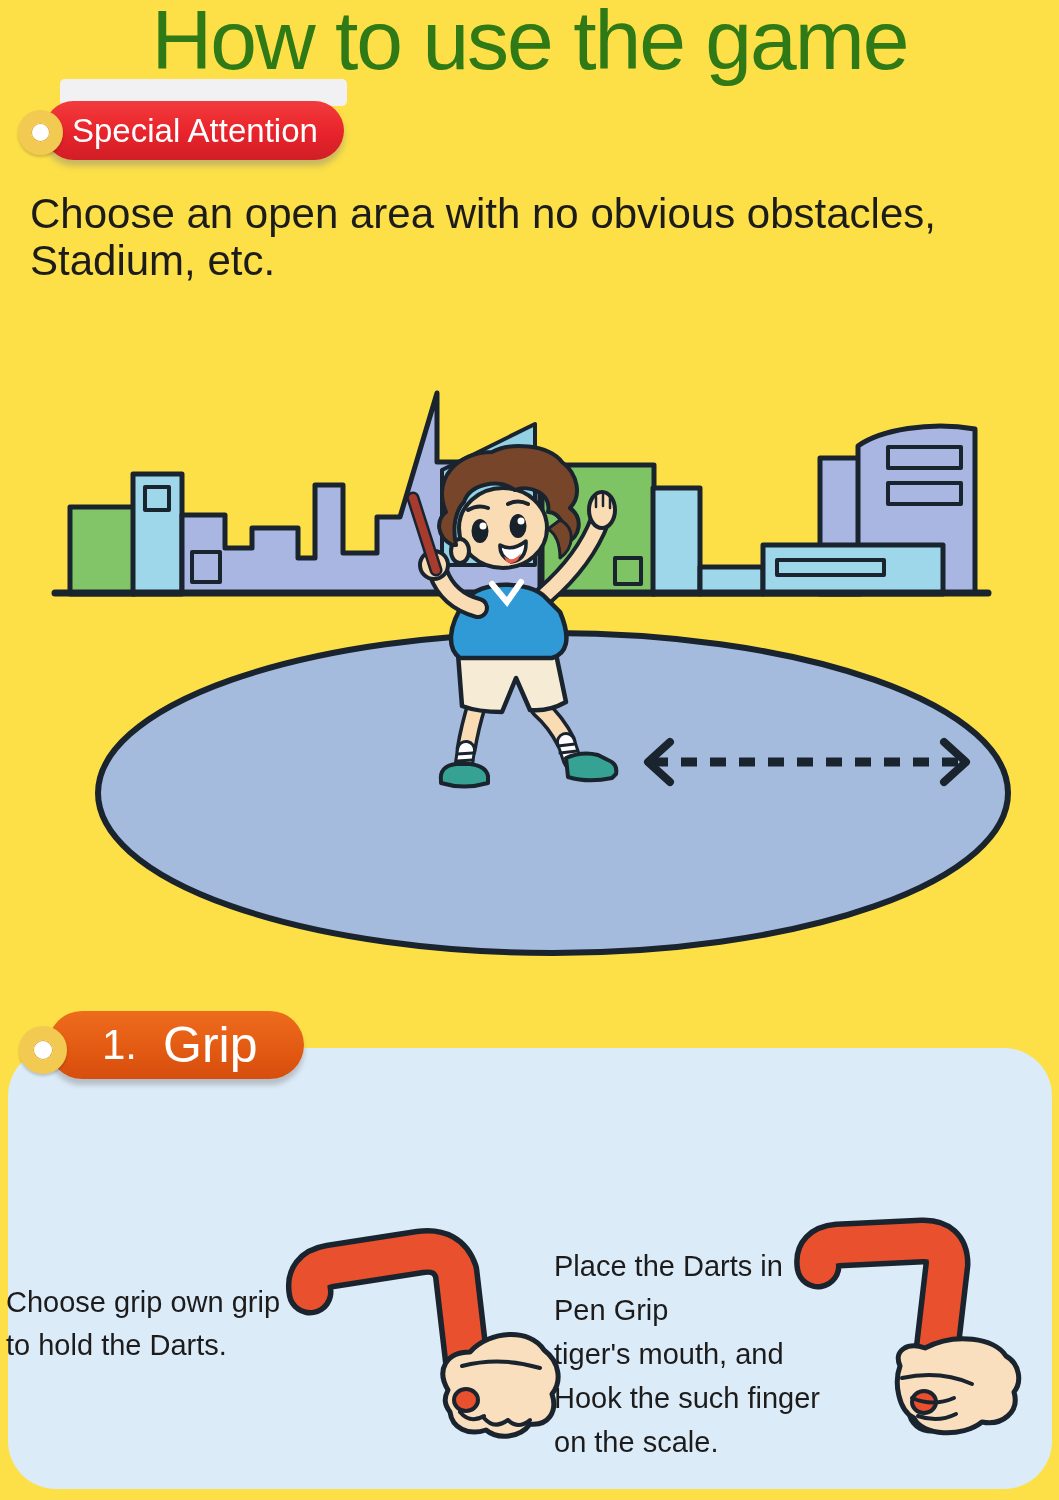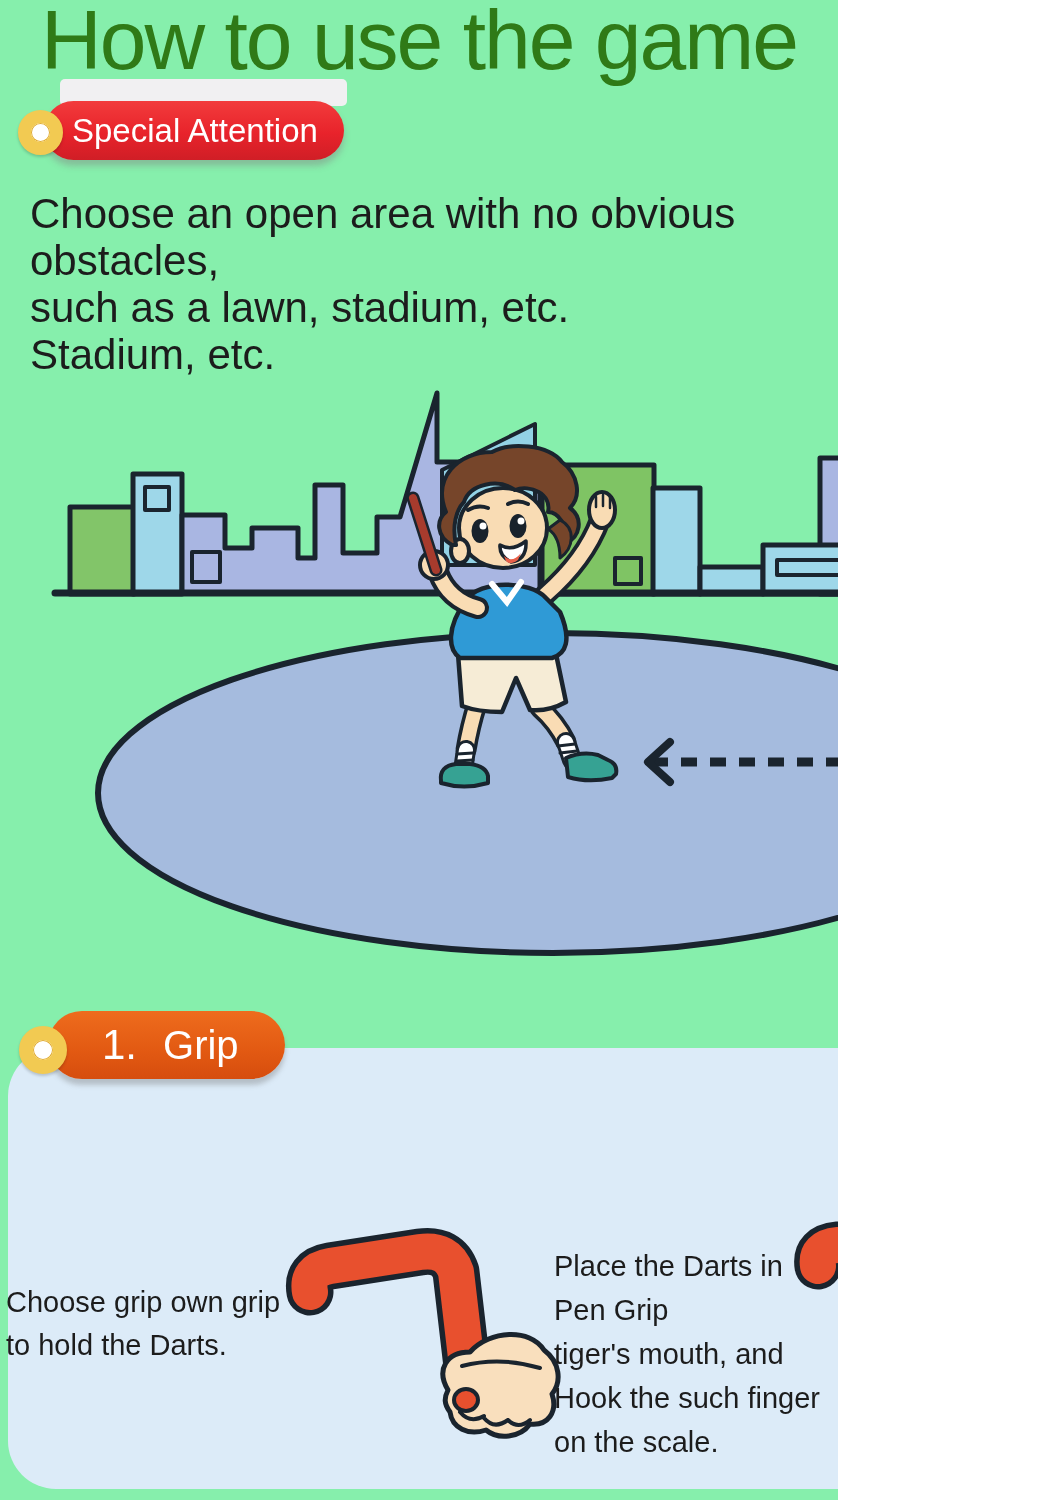--- a/index.html
+++ b/index.html
@@ -1,17 +1,17 @@
 <!DOCTYPE html>
 <html style="--title-green: #2f7a17; --badge-red: #e8232b; --badge-orange: #e25912; --ring-gold: #f2ca52; --panel-blue: #dcebf8; --ellipse-blue: #a5bbde; --boomerang-red: #e8502e; --text-dark: #1c1c1c;"><head>
 <meta charset="utf-8">
 <style>
   html,body{margin:0;padding:0;background:#fff;}
   .page{
-    position:relative;width:838px;height:1500px;overflow:hidden;background:#86efac;
+    position:relative;width:1059px;height:1500px;overflow:hidden;background:#fde047;
     font-family:"Liberation Sans", sans-serif;
   }
   .title{
     position:absolute;left:0;right:0;top:-8px;margin:0;text-align:center;
     font-size:84px;font-weight:400;letter-spacing:-2px;color:var(--title-green,#2f7a17);
   }
   .artifact{
     position:absolute;left:60px;top:79px;width:287px;height:27px;
     background:#f1f0f2;border-radius:5px;
   }
@@ -22,21 +22,21 @@
     box-shadow:0 6px 6px rgba(130,130,130,.45);
     text-align:right;
   }
   .badge-orange{
     position:absolute;left:48px;top:1011px;height:68px;border-radius:34px;
     background:linear-gradient(#ee6c1d, var(--badge-orange,#e25912) 60%, #d64d0e);
     color:#fff;display:flex;align-items:center;gap:26px;padding:0 46px 0 54px;
     box-shadow:0 6px 5px rgba(110,110,110,.35);z-index:3;
   }
   .step-num{font-size:42px;}
-  .step-label{font-size:40px;}
+  .step-label{font-size:50px;}
   .ring{
     position:absolute;border-radius:50%;background:#fff;box-sizing:border-box;
     border:13px solid var(--ring-gold,#f2ca52);
     box-shadow:0 2px 3px rgba(0,0,0,.18), inset 0 0 0 1px #e0ab31;z-index:4;
   }
   .ring1{left:18px;top:110px;width:45px;height:45px;}
   .ring2{left:19px;top:1026px;width:48px;height:48px;border-width:14px;}
   .para{
     position:absolute;left:30px;top:190px;font-size:42px;line-height:47px;
     color:var(--text-dark,#1c1c1c);
@@ -73,21 +73,20 @@
 
   <div class="artifact"></div>
 
   <div class="badge-red">
     <span>Special Attention</span>
   </div>
   <div class="ring ring1"></div>
 
   <div class="para">
     <span class="pline">Choose an open area with no obvious obstacles,</span>
-    <span class="pline">such as a lawn, stadium, etc.</span>
     <span class="pline">Stadium, etc.</span>
   </div>
 
   <svg class="scene" width="1059" height="620" viewBox="0 380 1059 620">
     <g>
       <rect class="ol f-green" x="70" y="507" width="64" height="87" stroke-width="5"></rect>
       <rect class="ol f-cyan" x="133" y="474" width="49" height="120" stroke-width="5"></rect>
       <rect class="ol f-cyan" x="145" y="487" width="24" height="23" stroke-width="4"></rect>
       <path class="ol f-peri" stroke-width="5" d="M182,593 V515 H225 V548 H252 V528 H298 V558 H315 V485 H343 V553 H377 V517 H400 L437,393 V462 H540 V593 Z"></path>
       <path class="ol f-teal" stroke-width="4" d="M442,565 V470 L535,424 V565 Z"></path>

